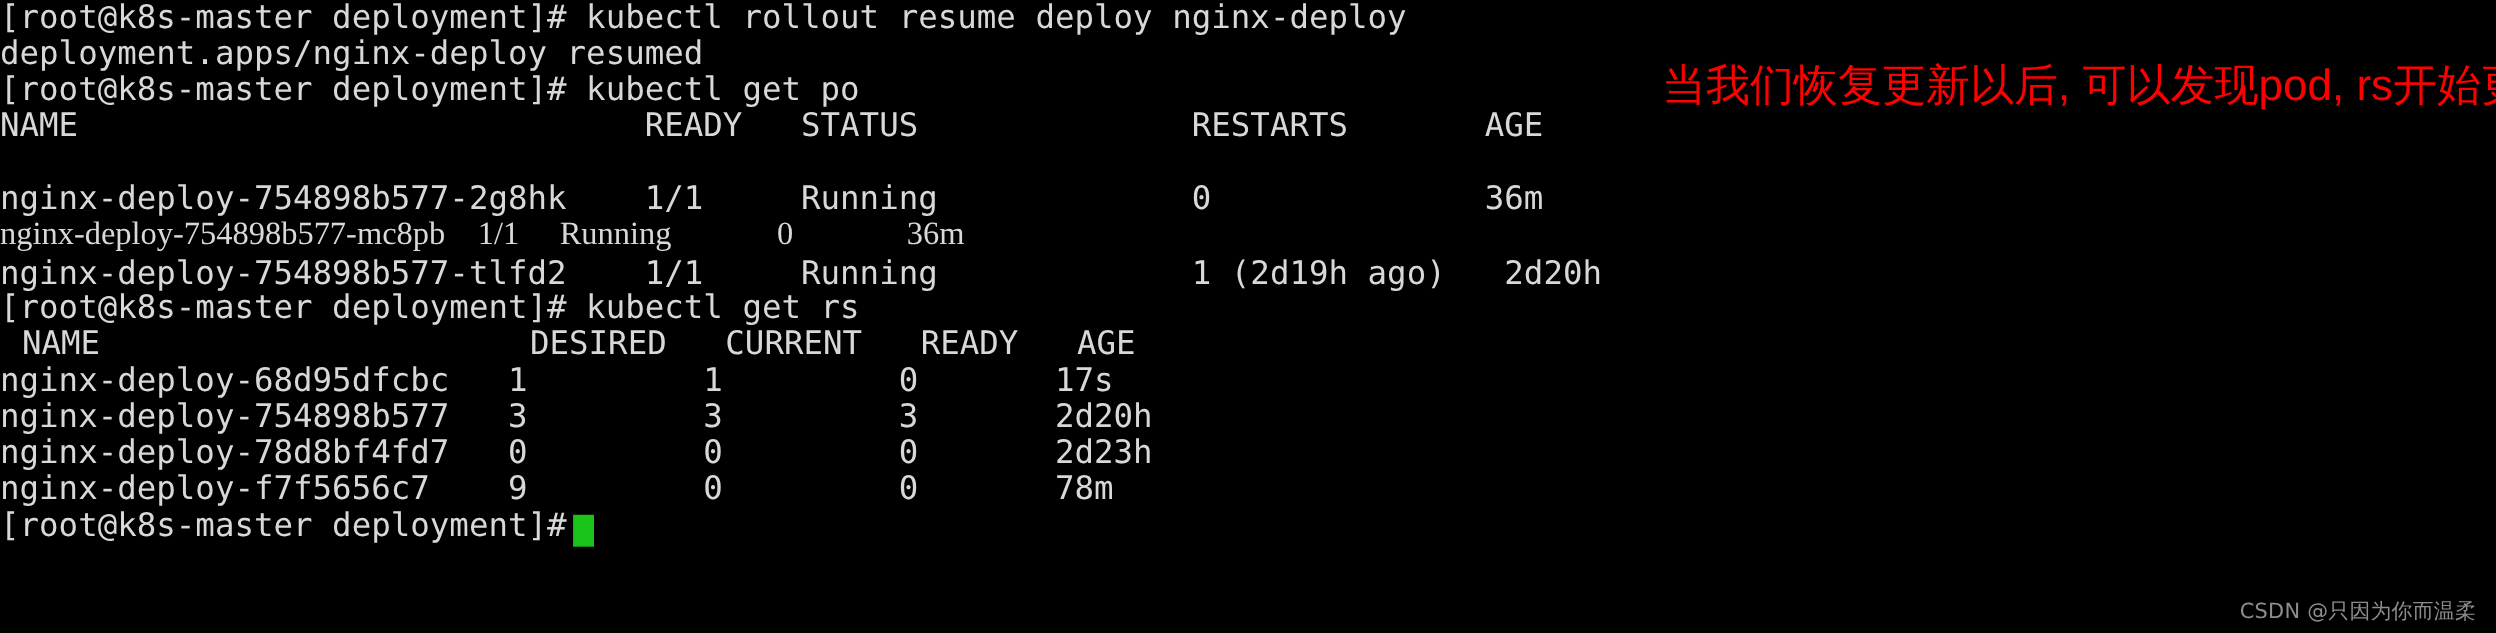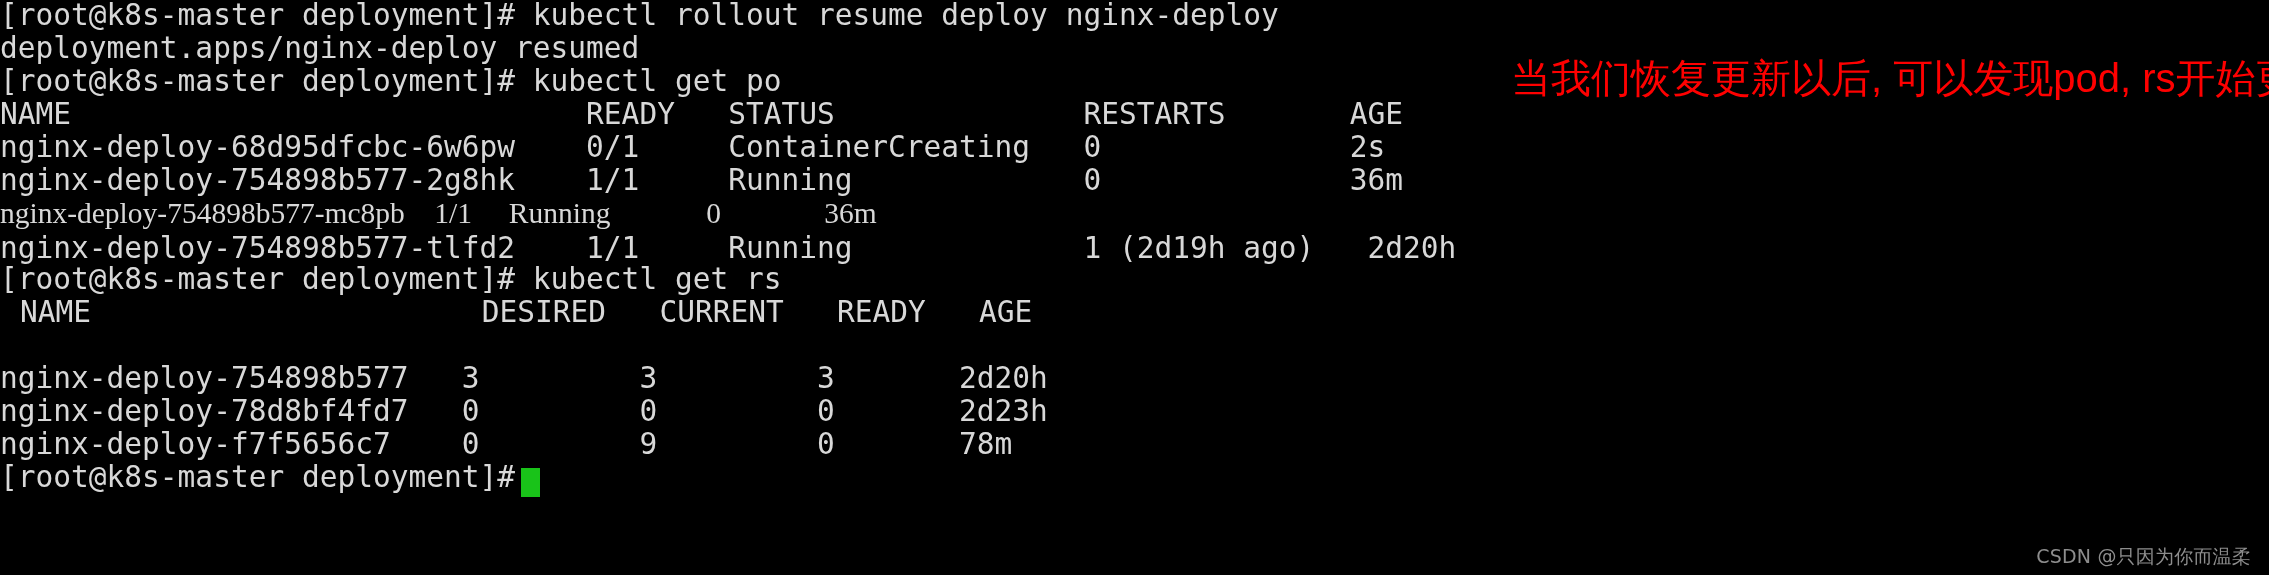--- a/index.html
+++ b/index.html
@@ -57,29 +57,29 @@
 </style>
 </head>
 <body>
 
 <div id="terminal">
 
   <div class="term-line" style="top:-1px;">[root@k8s-master deployment]# kubectl rollout resume deploy nginx-deploy</div>
   <div class="term-line" style="top:32px;">deployment.apps/nginx-deploy resumed</div>
   <div class="term-line" style="top:65px;">[root@k8s-master deployment]# kubectl get po</div>
   <div class="term-line" style="top:98px;">NAME                             READY   STATUS              RESTARTS       AGE</div>
-  <div class="term-line" style="top:131px;">nginx-deploy-68d95dfcbc-6w6pw    0/1     ContainerCreating   0              2s</div>
   <div class="term-line" style="top:164px;">nginx-deploy-754898b577-2g8hk    1/1     Running             0              36m</div>
   <div class="term-line" style="top:197px;font-family:Liberation Serif, serif;">nginx-deploy-754898b577-mc8pb    1/1     Running             0              36m</div>
   <div class="term-line" style="top:232px;">nginx-deploy-754898b577-tlfd2    1/1     Running             1 (2d19h ago)   2d20h</div>
   <div class="term-line" style="top:263px;">[root@k8s-master deployment]# kubectl get rs</div>
   <div class="term-line" style="top:296px;padding-left:20px;">NAME                      DESIRED   CURRENT   READY   AGE</div>
+  <div class="term-line" style="top:329px;">nginx-deploy-68d95dfcbc   1         1         0       17s</div>
   <div class="term-line" style="top:362px;">nginx-deploy-754898b577   3         3         3       2d20h</div>
   <div class="term-line" style="top:395px;">nginx-deploy-78d8bf4fd7   0         0         0       2d23h</div>
-  <div class="term-line" style="top:428px;">nginx-deploy-f7f5656c7    0         9         0       78m</div>
+  <div class="term-line" style="top:428px;">nginx-deploy-f7f5656c7    9         0         0       78m</div>
   <div class="term-line" style="top:461px;">[root@k8s-master deployment]#</div>
 
   <div id="cursor-block" style="left:521px; top:468px; width:19px; height:29px;"></div>
 
   <div id="annotation" style="left:1511px; top:61px;">当我们恢复更新以后, 可以发现pod, rs开始更</div>
 
   <div id="watermark" style="right:18px; bottom:8px;text-align:center;">CSDN @只因为你而温柔</div>
 
 </div>
 

